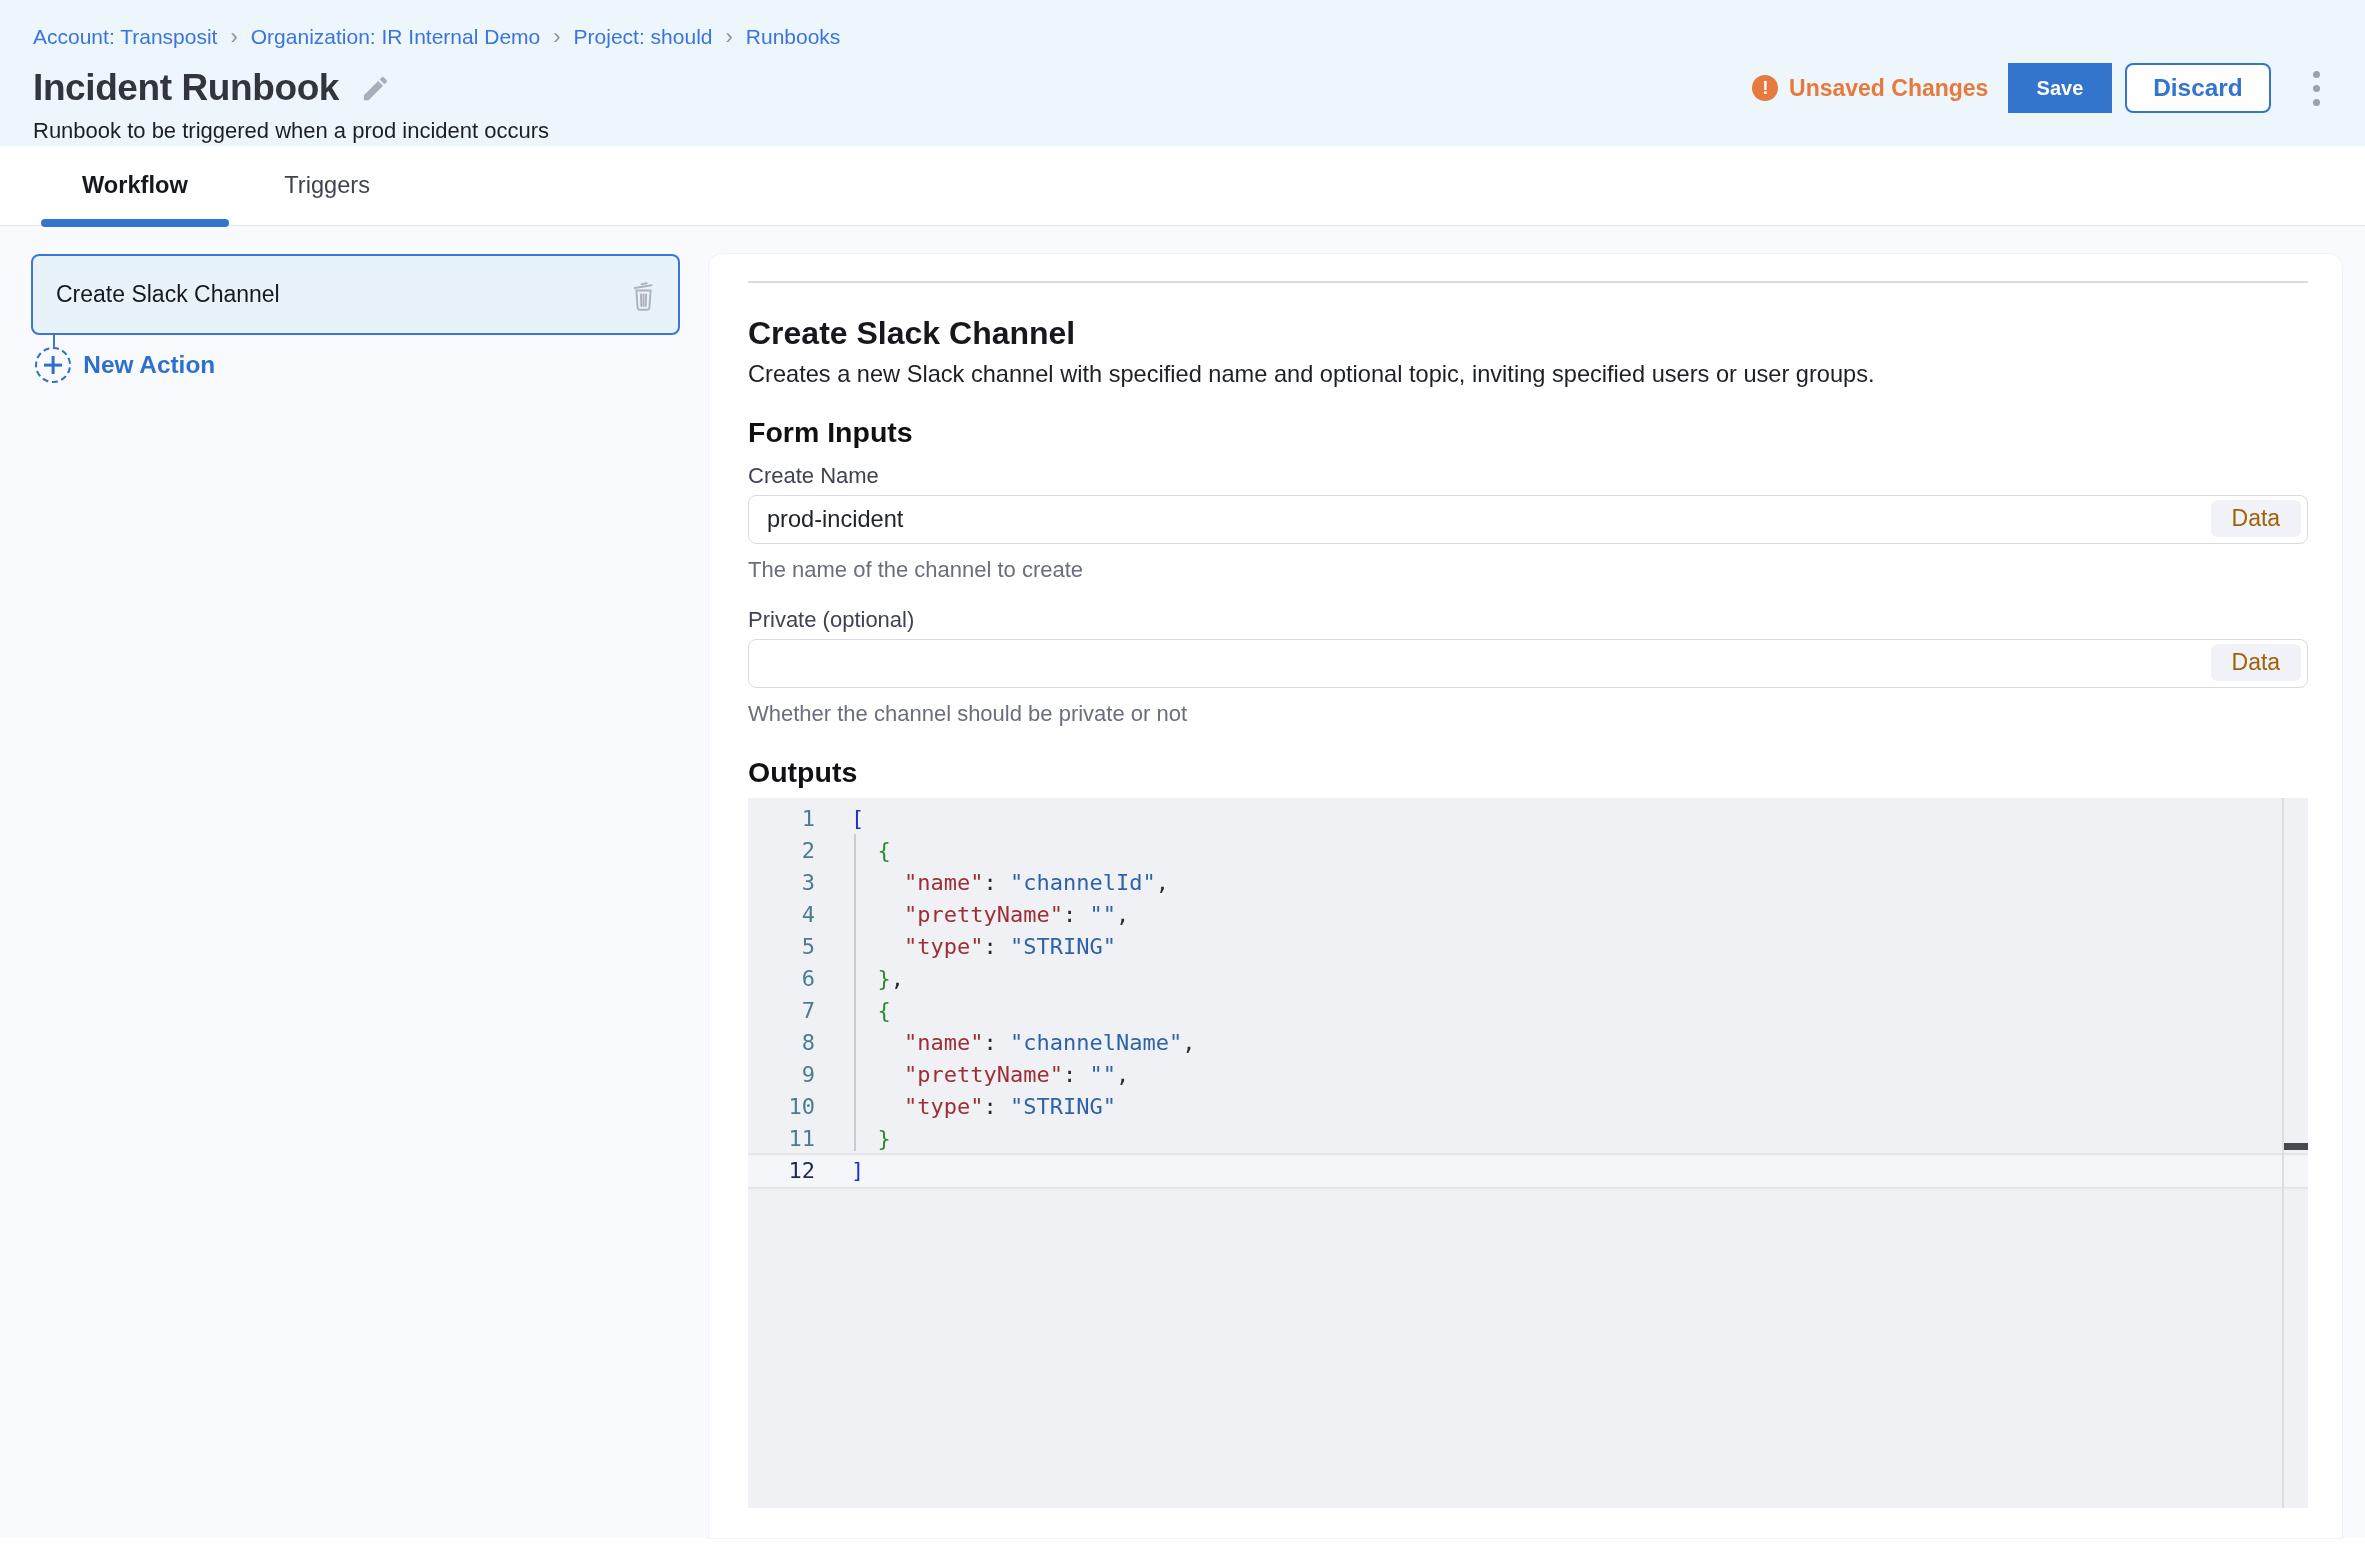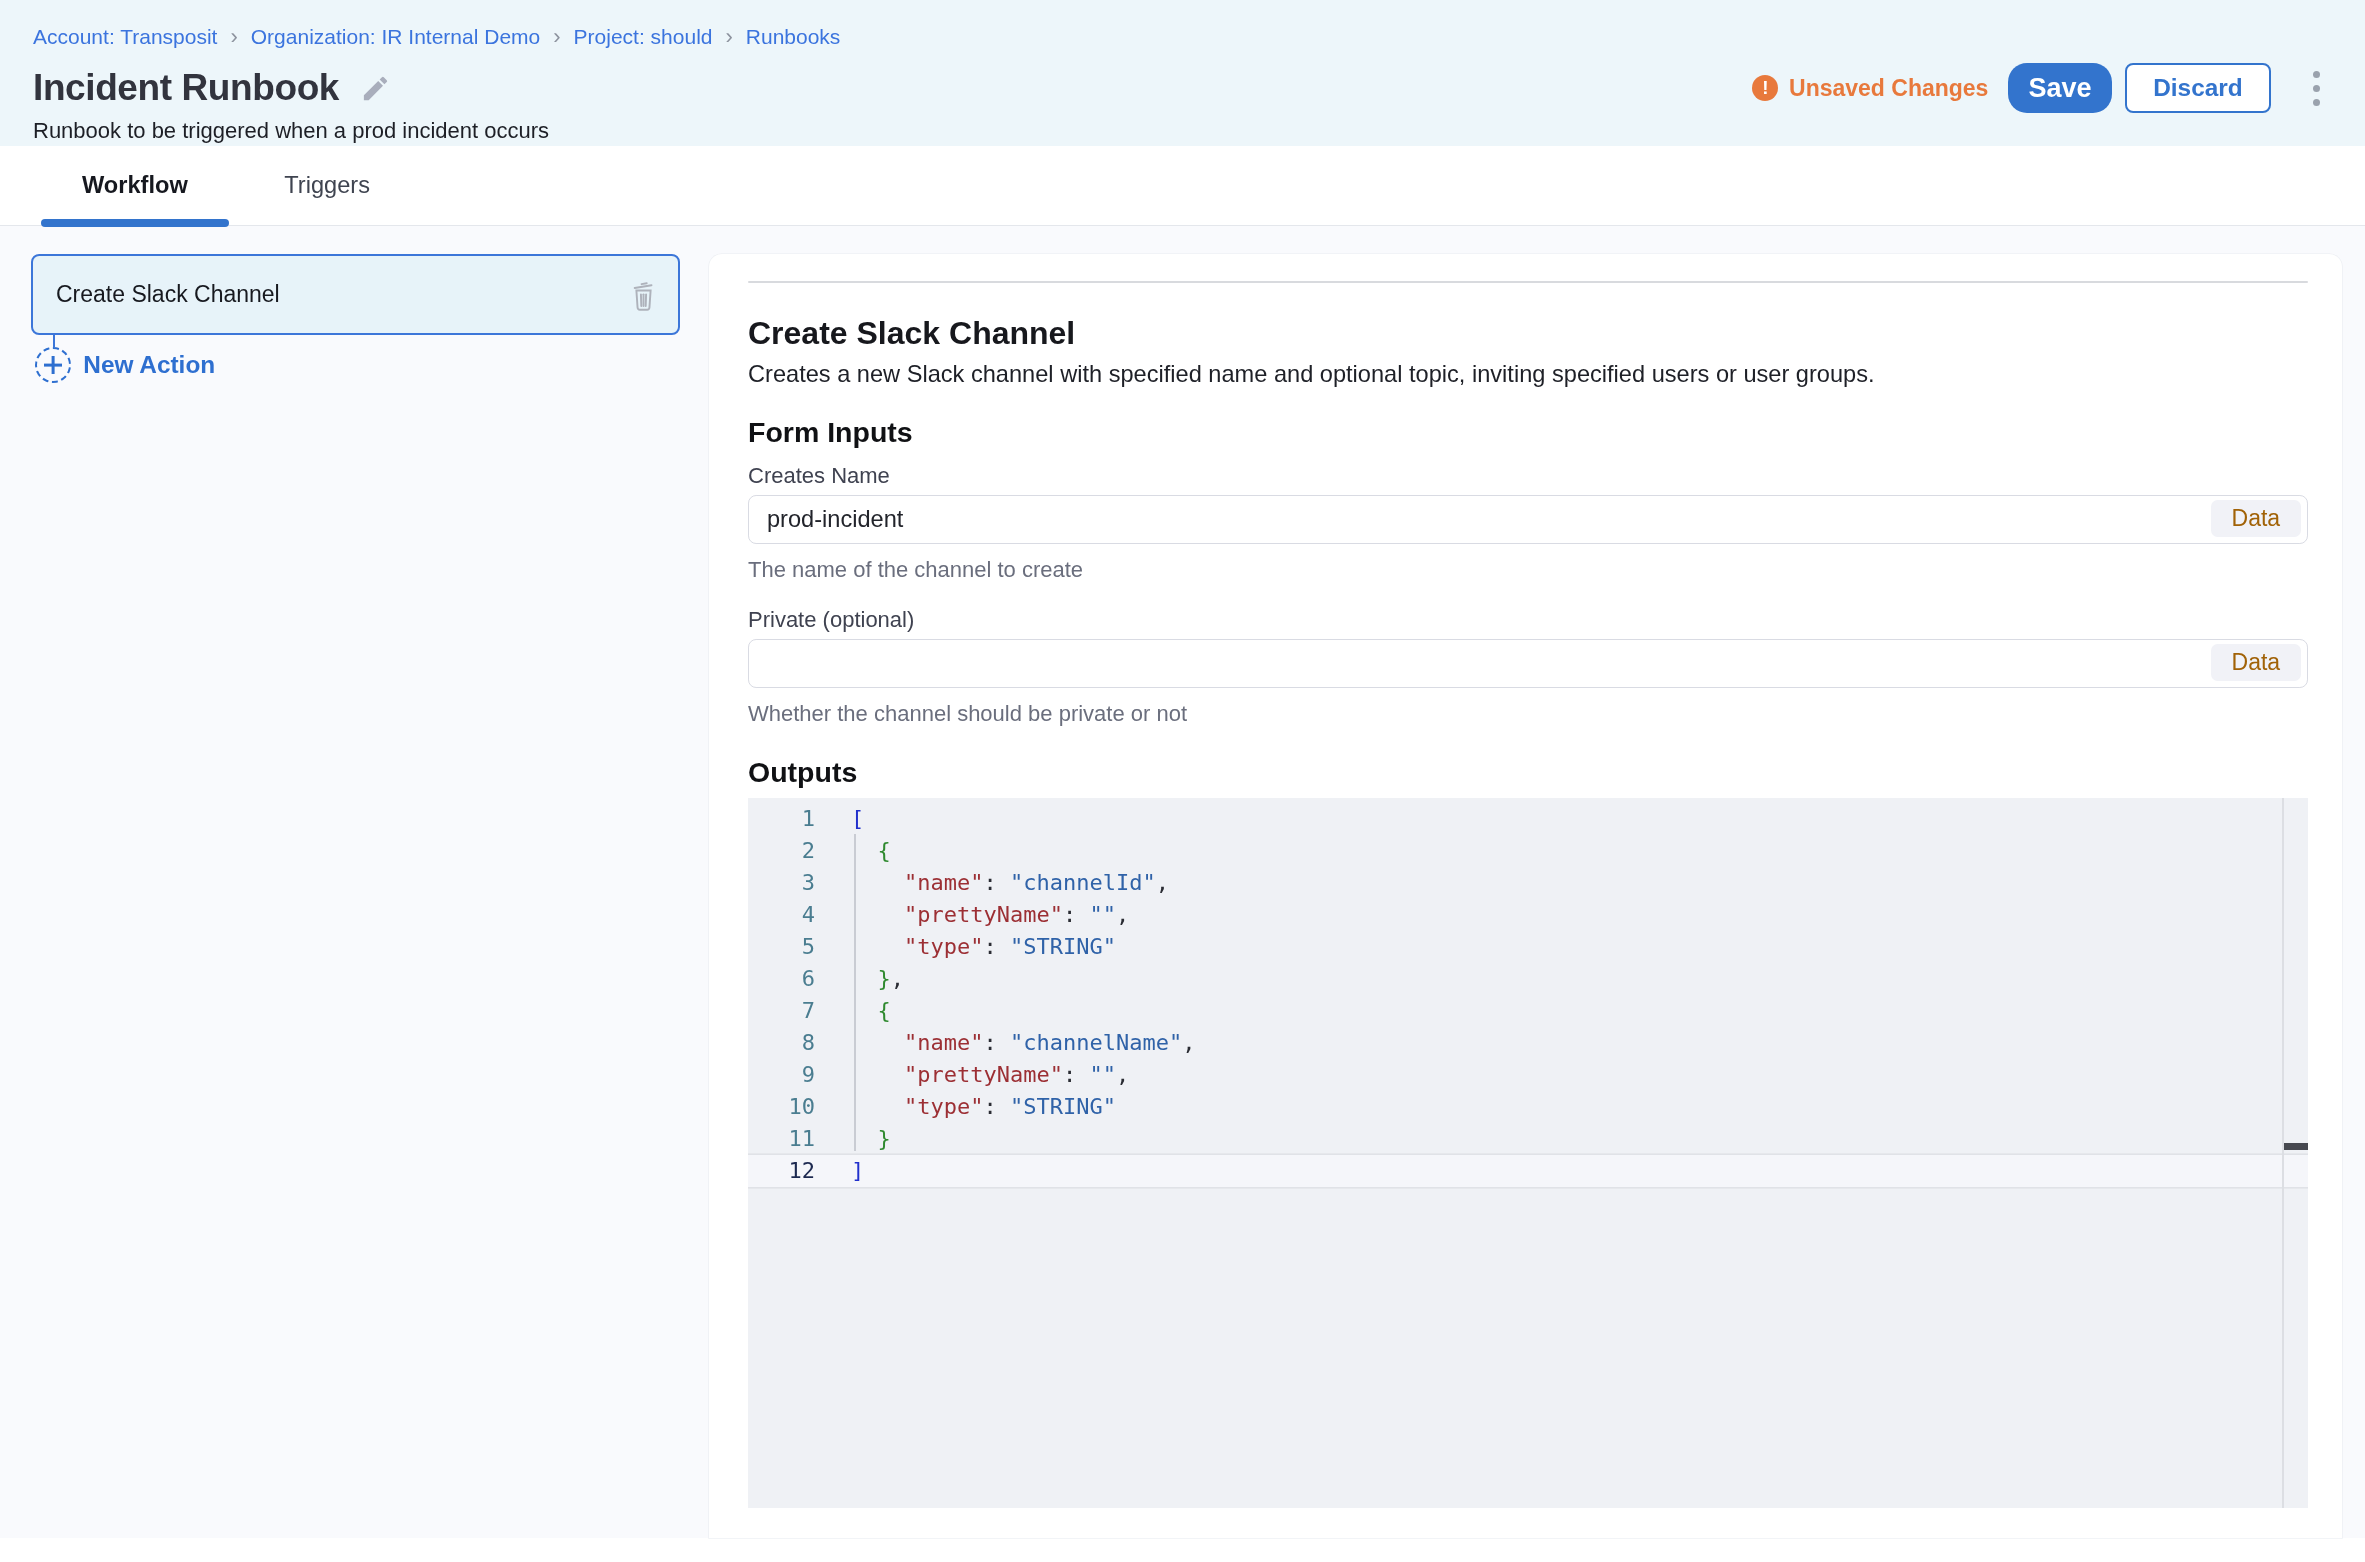--- a/index.html
+++ b/index.html
@@ -11,21 +11,21 @@
   .topbar { height:146px; background:#edf6fa; padding:24.4px 41px 0 33px; }
   .breadcrumb { display:flex; align-items:center; font-size:21px; line-height:26px; }
   .bc-link { color:#3b74de; text-decoration:none; cursor:pointer; }
   .bc-sep { color:#8d939e; margin:0 13px; font-size:22px; }
   .title-row { display:flex; align-items:center; margin-top:13px; height:50px; }
   .page-title { font-size:37px; line-height:42px; font-weight:700; color:#32343e; margin:0; letter-spacing:-0.4px; }
   .pencil { margin-left:21px; display:flex; align-items:center; cursor:pointer; }
   .header-actions { margin-left:auto; display:flex; align-items:center; }
   .unsaved { display:flex; align-items:center; gap:10.6px; color:#e8793c; font-size:23px; font-weight:600; }
   .warn-icon { width:26px; height:26px; border-radius:50%; background:#e8793c; color:#fff; font-weight:700; font-size:18.7px; display:flex; align-items:center; justify-content:center; flex:none; }
-  .btn-save { margin-left:19.5px; width:104px; height:50px; background:#3374cd; color:#fff; border:none; border-radius:19px; font-size:27px; font-weight:700; font-family:inherit; cursor:pointer; }
+  .btn-save { margin-left:19.5px; width:104px; height:50px; background:#3374cd; color:#fff; border:none; border-radius:0; font-size:20px; font-weight:700; font-family:inherit; cursor:pointer; }
   .btn-discard { margin-left:13px; width:146px; height:50px; background:#fff; color:#3374cd; border:2.4px solid #3374cd; border-radius:8.1px; font-size:24.4px; font-weight:700; font-family:inherit; cursor:pointer; }
   .kebab { margin-left:37px; display:flex; flex-direction:column; gap:6.5px; cursor:pointer; padding:4.9px; }
   .kebab i { width:7.3px; height:7.3px; border-radius:50%; background:#9aa2ad; }
   .subtitle { margin:4.9px 0 0; font-size:22px; line-height:26px; color:#1d1f26; }
 
   
   .tabbar { height:80px; background:#fff; border-bottom:1.6px solid #e4e7ec; display:flex; padding-left:41px; }
   .tab { position:relative; padding:0 41px; display:flex; align-items:center; font-size:23.6px; color:#3f4450; cursor:pointer; }
   .tab + .tab { margin-left:14.6px; }
   .tab.active .tab-label { color:#16181f; font-weight:700; }
@@ -148,21 +148,21 @@
       </div>
     </aside>
 
     <main class="detail-card">
       <hr class="divider">
       <h2 class="action-title">Create Slack Channel</h2>
       <p class="desc">Creates a new Slack channel with specified name and optional topic, inviting specified users or user groups.</p>
       <h3 class="section-h">Form Inputs</h3>
       <div class="fields">
           <div class="field">
-    <div class="field-label">Creates Name</div>
+    <div class="field-label">Create Name</div>
     <div class="input-wrap">
       <input class="text-input" type="text" placeholder="" value="prod-incident" style="">
       <button class="data-btn">Data</button>
     </div>
     <div class="field-help">The name of the channel to create</div>
   </div>
           <div class="field">
     <div class="field-label">Private (optional)</div>
     <div class="input-wrap">
       <input class="text-input" type="text" placeholder="" style="">

